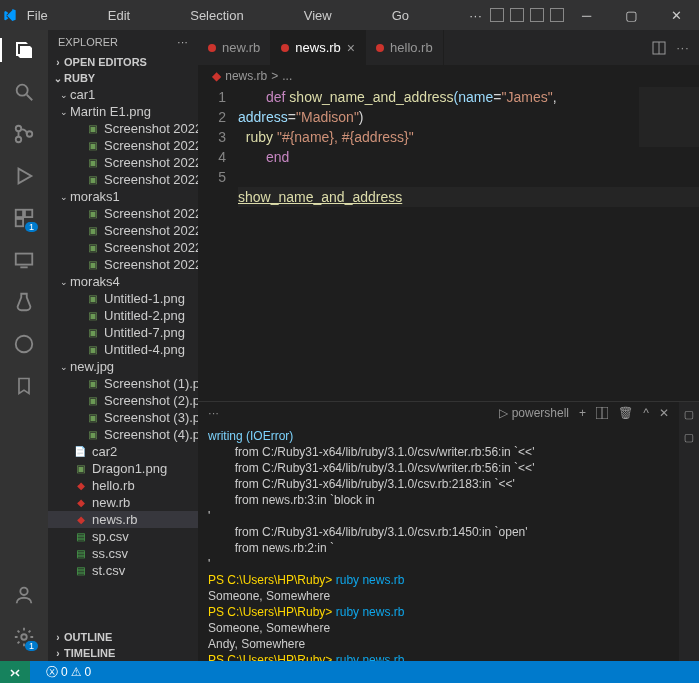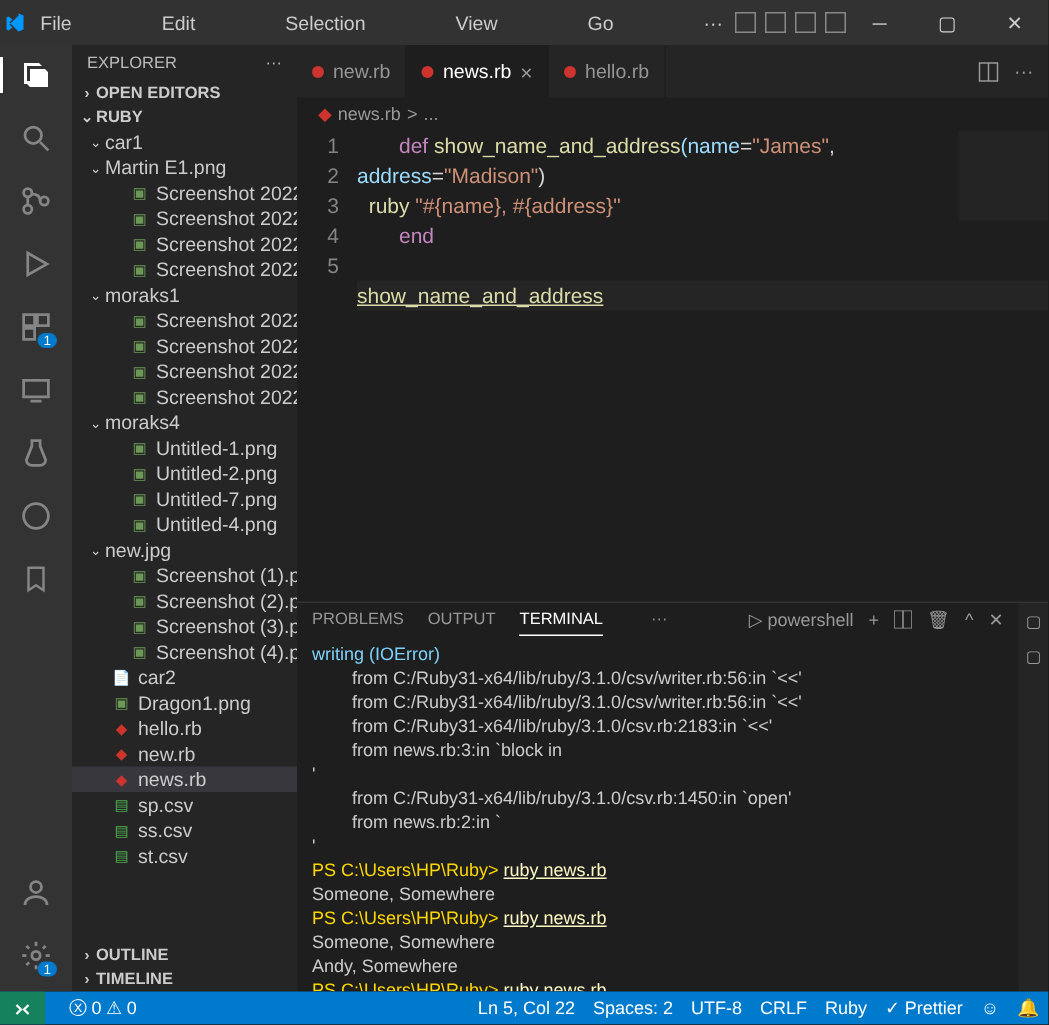--- a/index.html
+++ b/index.html
@@ -63,21 +63,21 @@
 .hl-line { background: rgba(255,255,255,0.03); display: inline-block; width: 100%; }
 
 .panel { height: 260px; border-top: 1px solid #333; display: flex; flex-direction: column; background: #1e1e1e; }
 .panel-tabs { display: flex; align-items: center; padding: 4px 10px; gap: 16px; font-size: 11px; color: #969696; }
 .panel-tab { cursor: pointer; padding: 4px 0; }
 .panel-tab.active { color: #fff; border-bottom: 1px solid #fff; }
 .panel-right { margin-left: auto; display: flex; align-items: center; gap: 10px; color: #999; font-size: 12px; }
 .terminal { flex: 1; font-family: Consolas, monospace; font-size: 12px; color: #ccc; padding: 4px 10px; overflow: hidden; line-height: 16px; white-space: pre; }
 .t-err { color: #7dd3fc; }
 .t-prompt { color: #ffd700; text-align: right; }
-.t-cmd { color: #fef9c3; text-decoration: underline; }
+.t-cmd { color: #0ea5e9; }
 .panel-side { width: 20px; background: #252526; display: flex; flex-direction: column; align-items: center; gap: 10px; padding-top: 6px; }
 
 .statusbar { height: 22px; background: #007acc; display: flex; align-items: center; color: #fff; font-size: 12px; }
 .status-left { display: flex; align-items: center; gap: 10px; }
 .status-remote { background: #16825d; padding: 0 8px; height: 22px; display: flex; align-items: center; }
 .status-item { padding: 0 6px; cursor: pointer; display: flex; align-items: center; gap: 3px; }
 .status-right { margin-left: auto; display: flex; align-items: center; }
 
 svg { display: block; }
 </style>
@@ -372,21 +372,20 @@
 <span class="kw">end</span>
 
 <span class="hl-line"><span class="fn" style="text-decoration:underline">show_name_and_address</span></span></div>
       <div class="minimap"></div>
     </div>
 
     <div class="panel">
       <div style="display:flex">
         <div style="flex:1;display:flex;flex-direction:column">
           <div class="panel-tabs">
-            <span id="ptabs"><span class="panel-tab" style="margin-right: 16px;">PROBLEMS</span><span class="panel-tab" style="margin-right: 16px;">OUTPUT</span><span class="panel-tab active" style="margin-right: 16px;">TERMINAL</span></span>
             <span>···</span>
             <div class="panel-right">
               <span>▷ <span>powershell</span></span>
               <span>+</span>
               <span>
                   <svg width="12" height="12" viewBox="0 0 12 12">
                     <rect x="0" y="0" width="12" height="12" stroke="#999" fill="none"></rect>
                     <line x1="6" y1="0" x2="6" y2="12" stroke="#999"></line>
                   </svg>
                 </span>
@@ -413,23 +412,13 @@
           <path d="M3 5l3 3-3 3M11 5l-3 3 3 3" stroke="#fff" stroke-width="1.5" fill="none"></path>
         </svg>
       </div>
     <div class="status-item">
       <span>ⓧ</span>
         <span>0</span>
       <span>⚠</span>
         <span>0</span>
     </div>
   </div>
-  <div class="status-right">
-    <div class="status-item">Ln 5, Col 22</div>
-    <div class="status-item">Spaces: 2</div>
-    <div class="status-item">UTF-8</div>
-    <div class="status-item">CRLF</div>
-    <div class="status-item">Ruby</div>
-    <div class="status-item">✓ <span>Prettier</span></div>
-    <div class="status-item">☺</div>
-    <div class="status-item">🔔</div>
-  </div>
 </div>
 
 </body></html>

